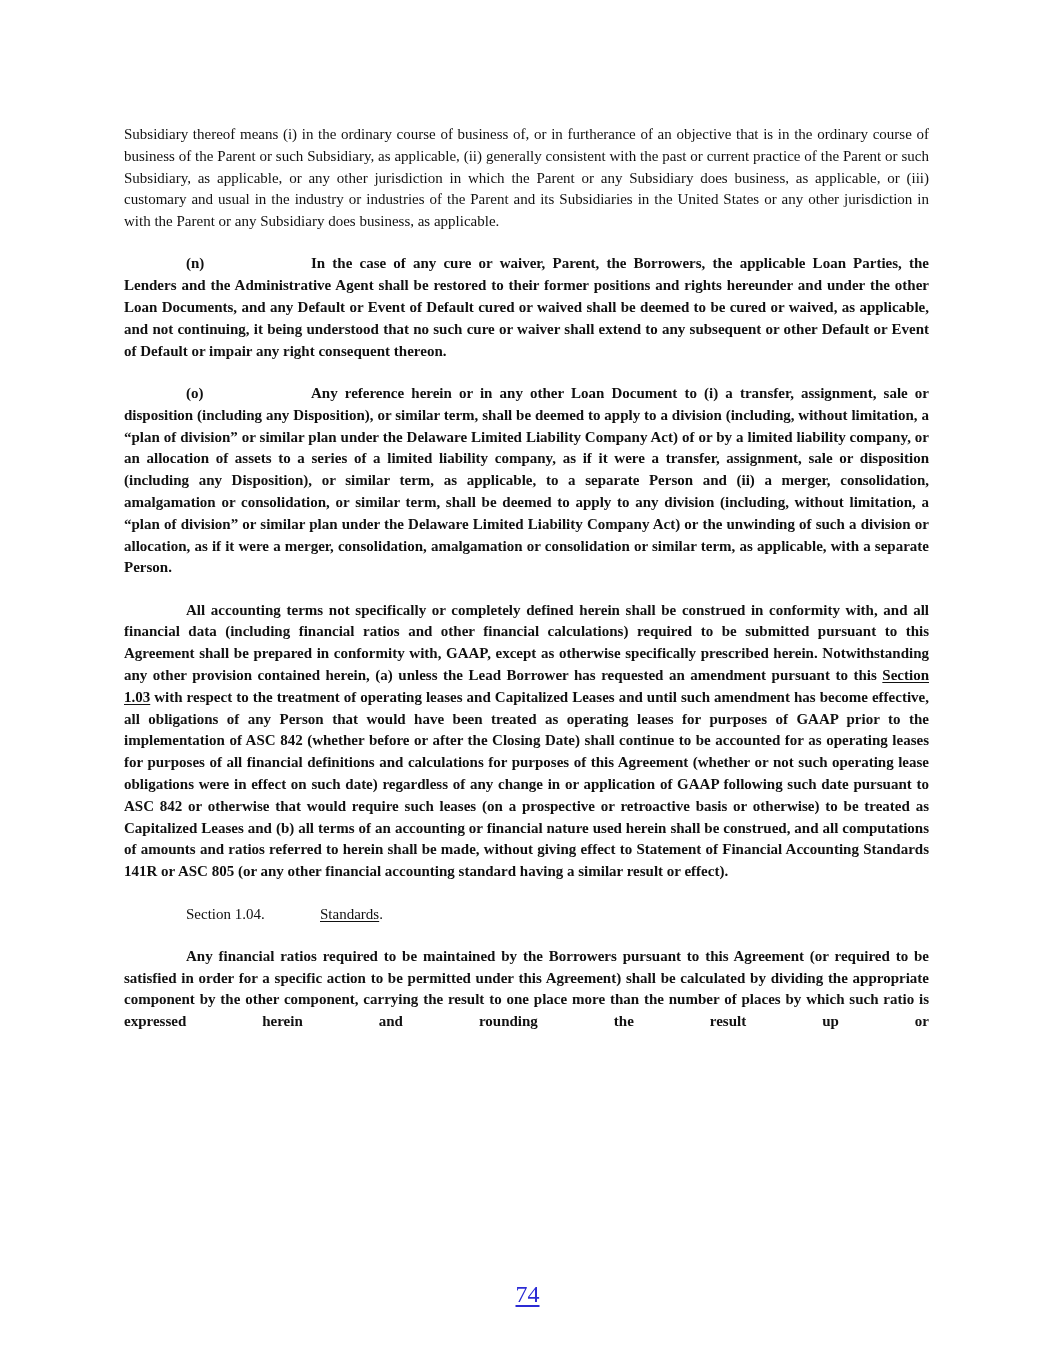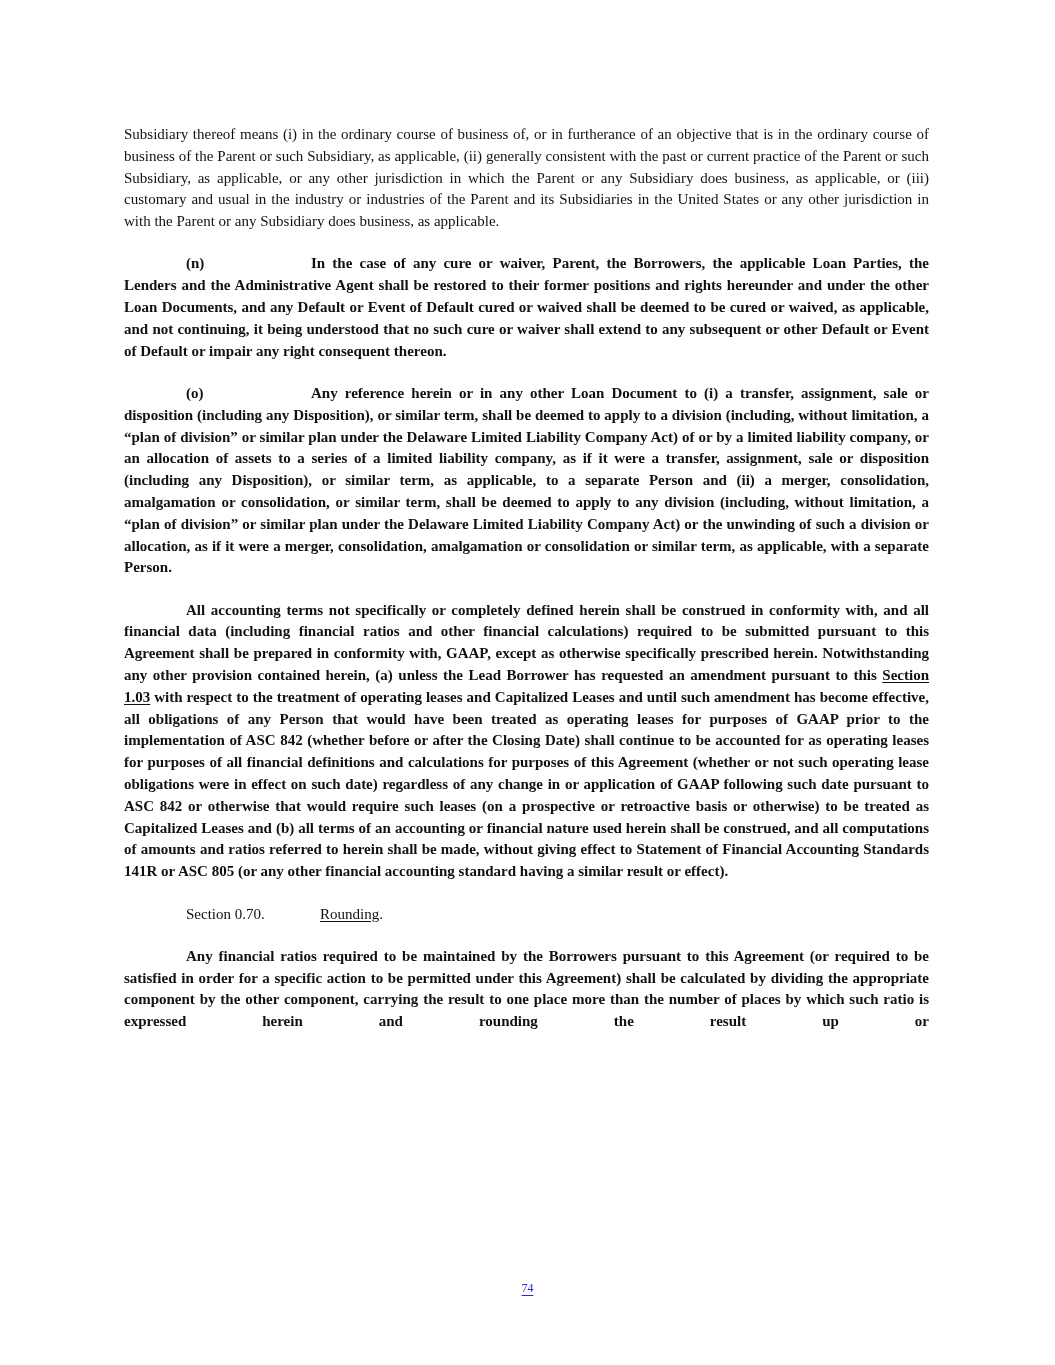--- a/index.html
+++ b/index.html
@@ -19,39 +19,39 @@
   .item-label { display: inline-block; width: 125px; text-indent: 0; }
   .sec-head { margin: 0 0 20.5px 0; padding-left: 62px; }
   .sec-num { display: inline-block; width: 134px; }
   .u { text-decoration: underline; text-underline-offset: 2px; }
   .page-number {
     position: absolute;
     left: 0; right: 0;
     top: 1281px;
     text-align: center;
     font-family: "Liberation Serif", "DejaVu Serif", serif;
-    font-size: 12px;
+    font-size: 24px;
     color: #2b2bd4;
     text-decoration: underline;
     text-underline-offset: 3px;
   }
 </style>
 </head>
 <body>
 
 <div class="page">
 
   <p>Subsidiary thereof means (i) in the ordinary course of business of, or in furtherance of an objective that is in the ordinary course of business of the Parent or such Subsidiary, as applicable, (ii) generally consistent with the past or current practice of the Parent or such Subsidiary, as applicable, or any other jurisdiction in which the Parent or any Subsidiary does business, as applicable, or (iii) customary and usual in the industry or industries of the Parent and its Subsidiaries in the United States or any other jurisdiction in with the Parent or any Subsidiary does business, as applicable.</p>
 
   <p class="indent"><span class="item-label">(n)</span><span>In the case of any cure or waiver, Parent, the Borrowers, the applicable Loan Parties, the Lenders and the Administrative Agent shall be restored to their former positions and rights hereunder and under the other Loan Documents, and any Default or Event of Default cured or waived shall be deemed to be cured or waived, as applicable, and not continuing, it being understood that no such cure or waiver shall extend to any subsequent or other Default or Event of Default or impair any right consequent thereon.</span></p>
 
   <p class="indent"><span class="item-label">(o)</span><span>Any reference herein or in any other Loan Document to (i) a transfer, assignment, sale or disposition (including any Disposition), or similar term, shall be deemed to apply to a division (including, without limitation, a “plan of division” or similar plan under the Delaware Limited Liability Company Act) of or by a limited liability company, or an allocation of assets to a series of a limited liability company, as if it were a transfer, assignment, sale or disposition (including any Disposition), or similar term, as applicable, to a separate Person and (ii) a merger, consolidation, amalgamation or consolidation, or similar term, shall be deemed to apply to any division (including, without limitation, a “plan of division” or similar plan under the Delaware Limited Liability Company Act) or the unwinding of such a division or allocation, as if it were a merger, consolidation, amalgamation or consolidation or similar term, as applicable, with a separate Person.</span></p>
 
 
   <p class="indent"><span>All accounting terms not specifically or completely defined herein shall be construed in conformity with, and all financial data (including financial ratios and other financial calculations) required to be submitted pursuant to this Agreement shall be prepared in conformity with, GAAP, except as otherwise specifically prescribed herein.  Notwithstanding any other provision contained herein, (a) unless the Lead Borrower has requested an amendment pursuant to this </span><span class="u">Section 1.03</span><span> with respect to the treatment of operating leases and Capitalized Leases and until such amendment has become effective, all obligations of any Person that would have been treated as operating leases for purposes of GAAP prior to the implementation of ASC 842 (whether before or after the Closing Date) shall continue to be accounted for as operating leases for purposes of all financial definitions and calculations for purposes of this Agreement (whether or not such operating lease obligations were in effect on such date) regardless of any change in or application of GAAP following such date pursuant to ASC 842 or otherwise that would require such leases (on a prospective or retroactive basis or otherwise) to be treated as Capitalized Leases and (b) all terms of an accounting or financial nature used herein shall be construed, and all computations of amounts and ratios referred to herein shall be made, without giving effect to Statement of Financial Accounting Standards 141R or ASC 805 (or any other financial accounting standard having a similar result or effect).</span></p>
 
-  <div class="sec-head"><span class="sec-num">Section 0.70.</span><span class="u">Rounding</span><span>.</span></div>
+  <div class="sec-head"><span class="sec-num">Section 1.04.</span><span class="u">Standards</span><span>.</span></div>
 
   <p class="indent" style="text-align-last: justify;"><span>Any financial ratios required to be maintained by the Borrowers pursuant to this Agreement (or required to be satisfied in order for a specific action to be permitted under this Agreement) shall be calculated by dividing the appropriate component by the other component, carrying the result to one place more than the number of places by which such ratio is expressed herein and rounding the result up or</span></p>
 
 </div>
 
 <div class="page-number">74</div>
 
 </body></html>

